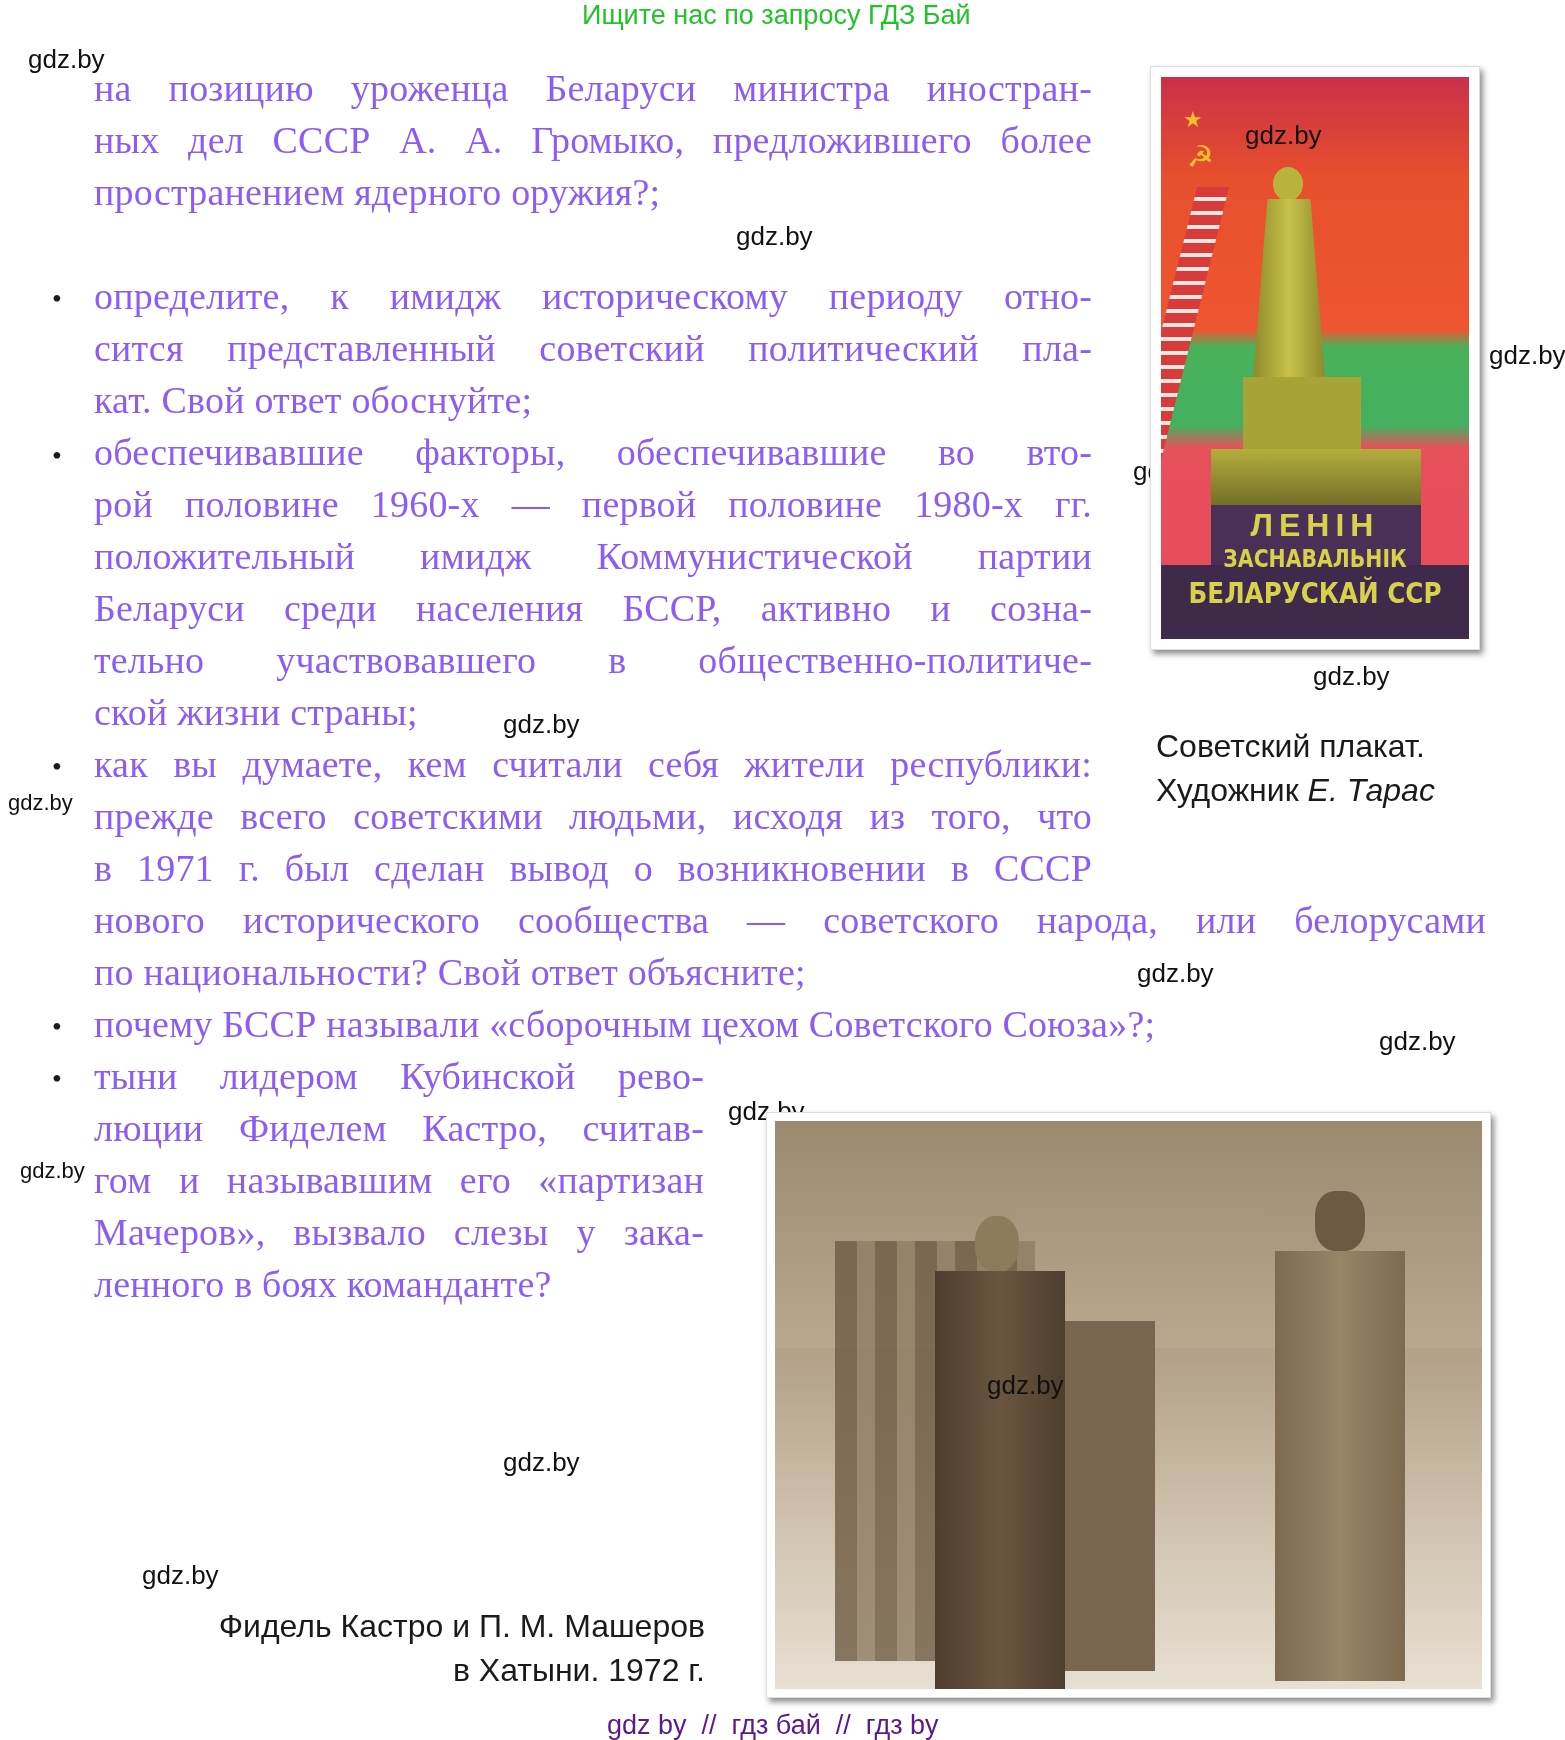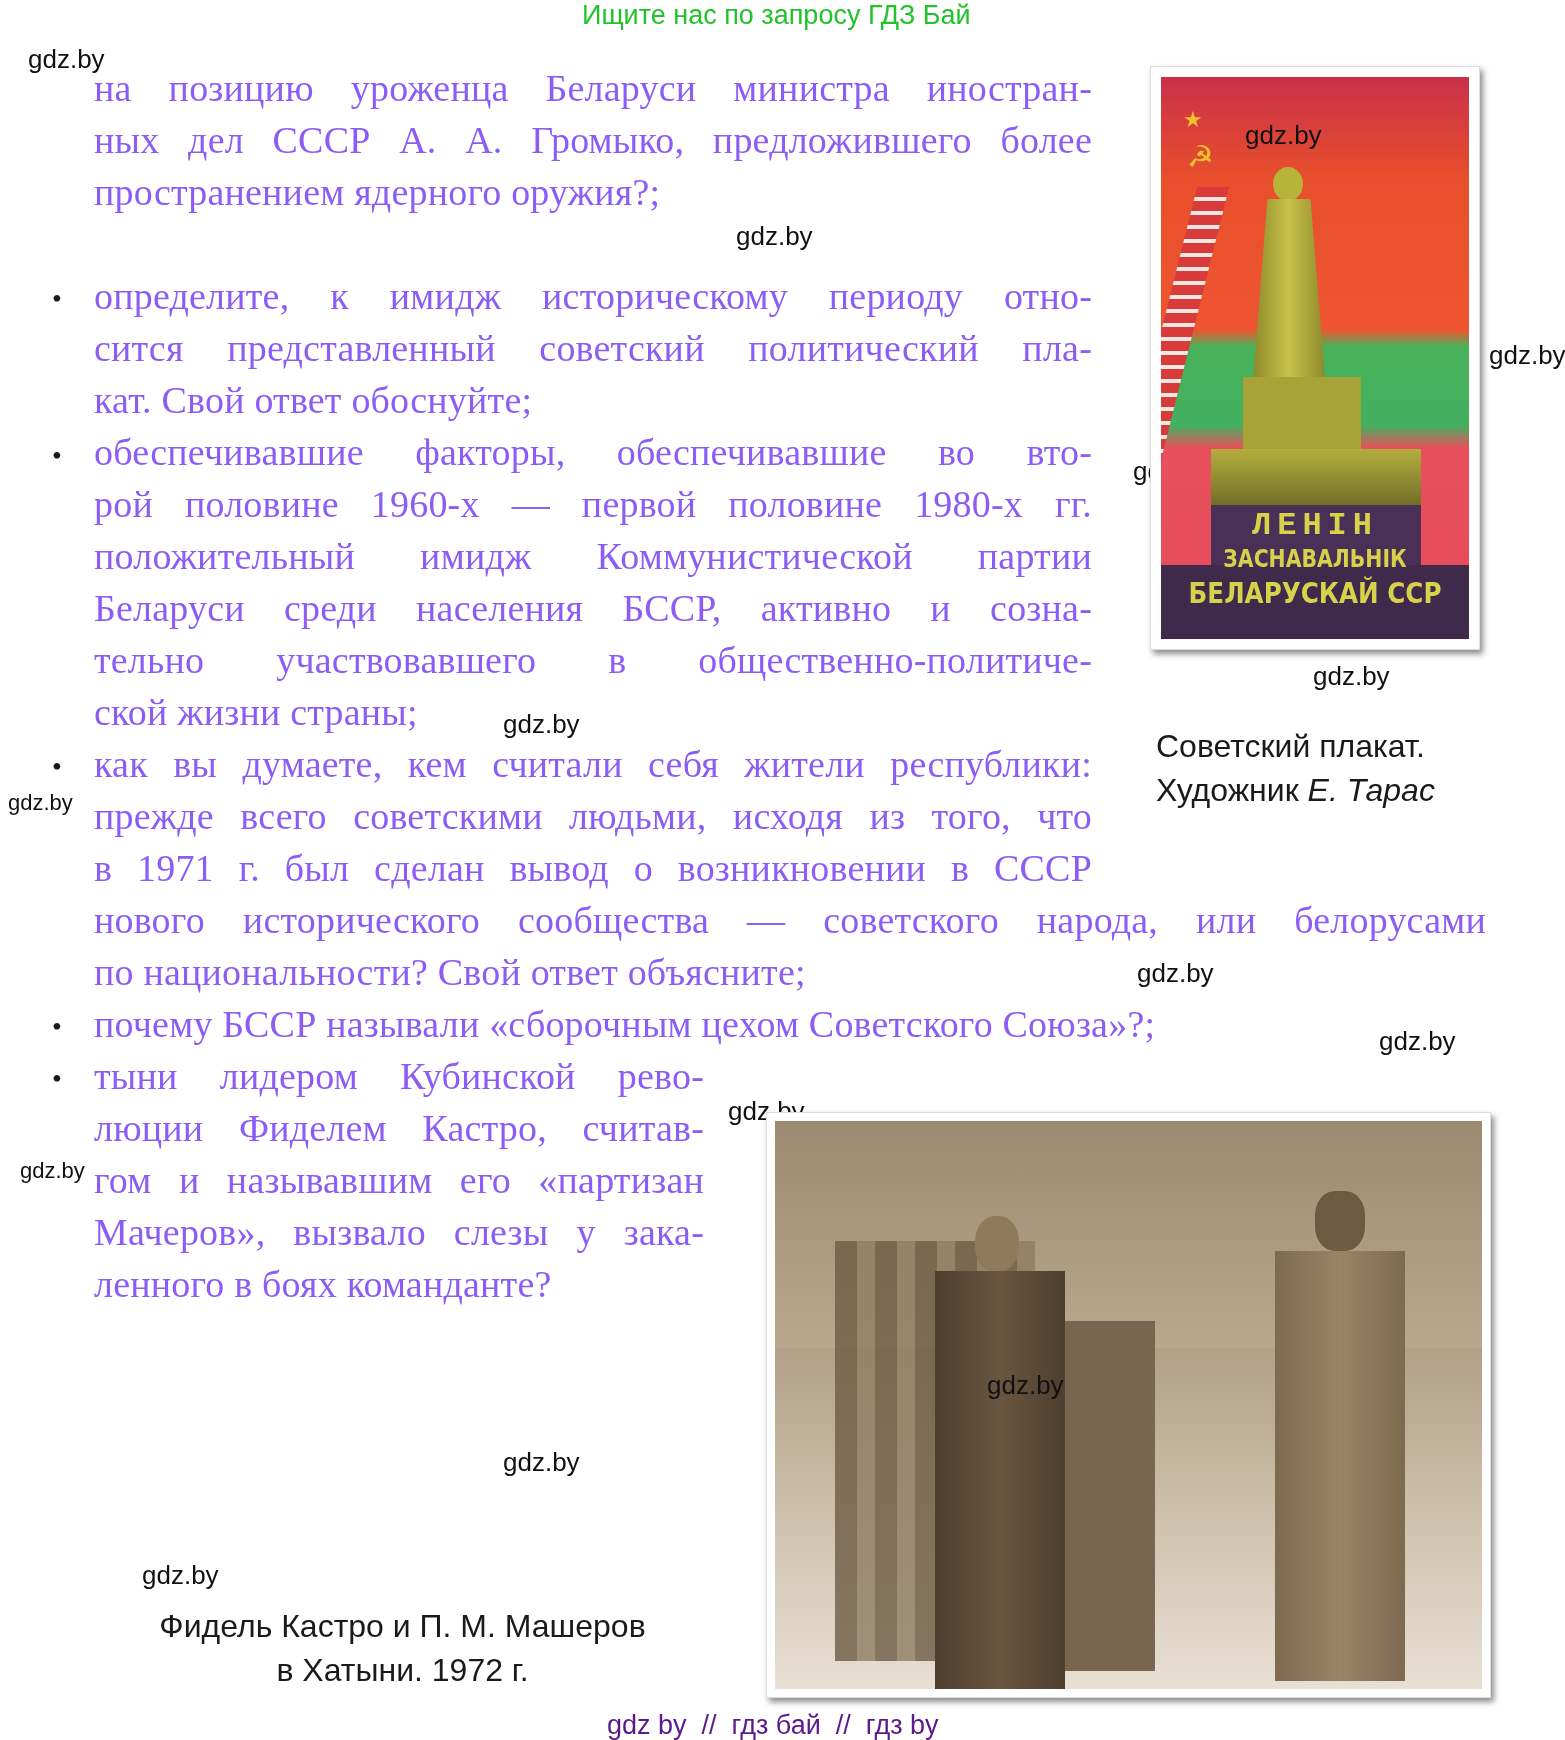--- a/index.html
+++ b/index.html
@@ -93,21 +93,21 @@
 
     <div style="position:absolute; left:0; top:110px; width:32px; height:290px; background:repeating-linear-gradient(180deg,#d93a3a 0 10px,#f4e6e0 10px 14px); transform:skewX(-14deg);"></div>
 
     <div style="position:absolute; left:112px; top:90px; width:30px; height:34px; border-radius:50%; background:#b8b33a;"></div>
     <div style="position:absolute; left:92px; top:122px; width:72px; height:180px; background:linear-gradient(90deg,#8e8a2c,#c9c24a,#8e8a2c); clip-path:polygon(20% 0,80% 0,100% 100%,0 100%);"></div>
     <div style="position:absolute; left:82px; top:300px; width:118px; height:80px; background:#a8a337;"></div>
     <div style="position:absolute; left:50px; top:372px; width:210px; height:60px; background:linear-gradient(180deg,#b4ae3e,#6e6a26);"></div>
 
     <div style="position:absolute; left:50px; top:428px; width:210px; height:60px; background:#4a2f57;"></div>
     <div style="position:absolute; left:0; top:488px; width:100%; height:76px; background:#3f2a4c;"></div>
-    <div style="position:absolute; left:0; top:430px; width:100%; text-align:center; color:#d8d24a; font-family:Liberation Mono, monospace; font-weight:bold; font-size:32px; letter-spacing:6px;">ЛЕНІН</div>
+    <div style="position:absolute; left:0; top:430px; width:100%; text-align:center; color:#d8d24a; font-family:Liberation Sans, sans-serif; font-weight:bold; font-size:32px; letter-spacing:6px;">ЛЕНІН</div>
     <div style="position:absolute; left:0; top:468px; width:100%; text-align:center; color:#d8d24a; font-family:'DejaVu Sans', sans-serif; font-weight:bold; font-size:24px; transform:scaleX(0.85);">ЗАСНАВАЛЬНІК</div>
     <div style="position:absolute; left:0; top:500px; width:100%; text-align:center; color:#d8d24a; font-family:'DejaVu Sans', sans-serif; font-weight:bold; font-size:28px; transform:scaleX(0.88);">БЕЛАРУСКАЙ ССР</div>
   </div>
 </div>
 <div class="abs wm" style="left:1245px; top:120px; z-index:2;">gdz.by</div>
 
 <div class="abs caption" style="left:1156px; top:724px;">
   <div>Советский плакат.</div>
   <div><span>Художник </span><i>Е. Тарас</i></div>
 </div>
@@ -118,18 +118,18 @@
     <div style="position:absolute; left:60px; top:120px; width:200px; height:420px; background:repeating-linear-gradient(90deg,#6e5b44 0 22px,#8f7c63 22px 40px); opacity:0.8;"></div>
     <div style="position:absolute; left:200px; top:95px; width:44px; height:56px; border-radius:45%; background:#8f7a5c;"></div>
     <div style="position:absolute; left:160px; top:150px; width:130px; height:420px; background:linear-gradient(90deg,#4e3e2e,#6a5640,#4e3e2e);"></div>
     <div style="position:absolute; left:290px; top:200px; width:90px; height:350px; background:#7a6650;"></div>
     <div style="position:absolute; left:540px; top:70px; width:50px; height:60px; border-radius:40%; background:#6e5a42;"></div>
     <div style="position:absolute; left:500px; top:130px; width:130px; height:430px; background:linear-gradient(90deg,#7e6a50,#9a8468,#7e6a50);"></div>
   </div>
 </div>
 <div class="abs wm" style="left:987px; top:1370px; z-index:2;">gdz.by</div>
 
-<div class="abs caption" style="left:100px; top:1604px; width:605px; text-align:center;">
+<div class="abs caption" style="left:100px; top:1604px; width:605px; text-align:right;">
   <div>Фидель Кастро и П. М. Машеров</div>
   <div>в Хатыни. 1972 г.</div>
 </div>
 
 <div class="abs footer" style="left:607px; top:1710px; white-space:pre;">gdz by  //  гдз бай  //  гдз by</div>
 
 </body></html>

